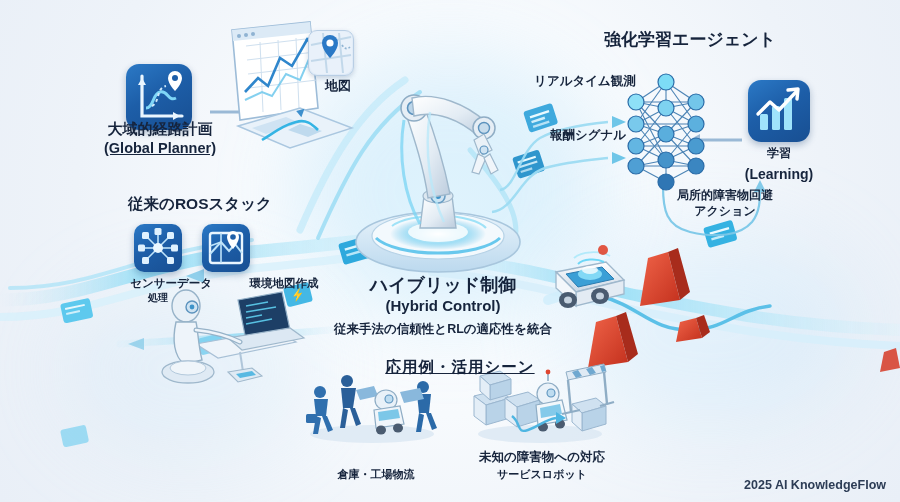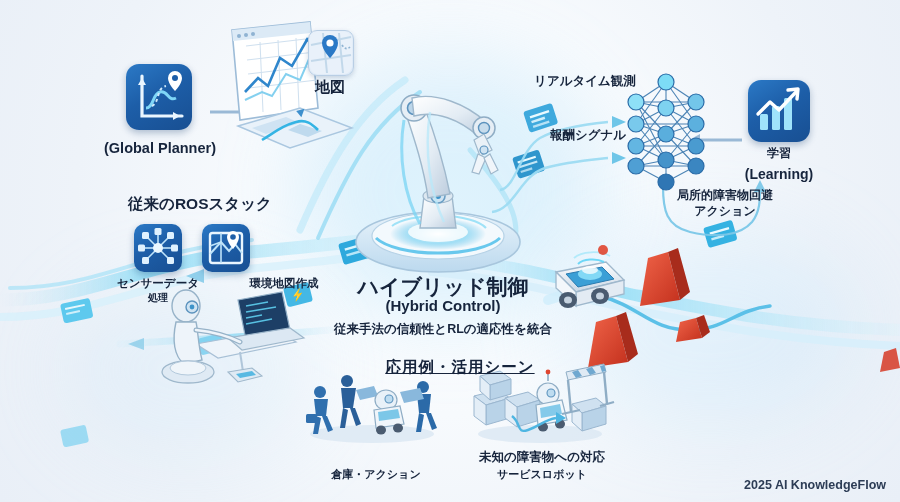--- a/index.html
+++ b/index.html
@@ -381,37 +381,38 @@
     <svg width="66" height="66" viewBox="0 0 66 66">
       <path d="M16,12 L16,52 L56,52" stroke="#eaf6ff" stroke-width="3.2" fill="none" stroke-linecap="round"></path>
       <path d="M16,14 l-4,7 8,0 z" fill="#eaf6ff"></path>
       <path d="M54,52 l-7,-4 0,8 z" fill="#eaf6ff"></path>
       <path d="M20,44 C28,44 26,30 34,28 C42,26 42,38 50,34" fill="none" stroke="#7fd6f7" stroke-width="3"></path>
       <path d="M26,42 C34,38 30,24 40,22" fill="none" stroke="#cfe9fb" stroke-width="2" stroke-dasharray="3 3"></path>
       <path d="M42,14 a7,7 0 0 1 14,0 c0,6 -7,13 -7,13 s-7,-7 -7,-13 z" fill="#ffffff"></path>
       <circle cx="49" cy="14" r="3" fill="#1d5ea8"></circle>
     </svg>
   </div>
-  <div class="lbl enlabel" style="left:100px;top:140px;width:120px;font-size:14.5px;">(Global Planner)</div>
+  <div class="lbl" style="left:100px;top:120px;width:120px;font-size:15px;">大域的経路計画</div>
+  <div class="lbl enlabel" style="left:100px;top:140px;width:120px;font-size:14.5px;text-decoration:underline;">(Global Planner)</div>
 
   <div class="appicon lite" style="left:308px;top:30px;width:44px;height:44px;border-radius:9px;">
     <svg width="44" height="44" viewBox="0 0 44 44">
       <rect x="1" y="1" width="42" height="42" rx="8" fill="#e9f1fa"></rect>
       <g stroke="#c2d8ea" stroke-width="2" fill="none">
         <path d="M2,14 L42,6"></path>
           <path d="M2,30 L42,24"></path>
           <path d="M14,2 L18,42"></path>
           <path d="M30,2 L34,42"></path>
       </g>
       <path d="M33,14 q4,6 8,2" stroke="#8fb3d2" stroke-width="1.6" fill="none" stroke-dasharray="2 2"></path>
       <path d="M13,12 a8,8 0 0 1 16,0 c0,7 -8,15 -8,15 s-8,-8 -8,-15 z" fill="#2b79c6"></path>
       <circle cx="21" cy="12" r="3.6" fill="#ffffff"></circle>
     </svg>
   </div>
-  <div class="lbl" style="left:300px;top:78px;width:60px;font-size:15px;">地図</div>
+  <div class="lbl" style="left:308px;top:78px;width:60px;font-size:13px;">地図</div>
 
   <div class="lbl" style="left:110px;top:195px;width:180px;font-size:15.5px;">従来のROSスタック</div>
 
   <div class="appicon" style="left:134px;top:224px;width:48px;height:48px;border-radius:10px;">
     <svg width="48" height="48" viewBox="0 0 48 48">
       <g stroke="#bfe4fa" stroke-width="1.6">
         <path d="M24,24 L12,12"></path>
           <path d="M24,24 L36,12"></path>
           <path d="M24,24 L12,36"></path>
           <path d="M24,24 L36,36"></path>
@@ -434,24 +435,25 @@
   <div class="appicon" style="left:202px;top:224px;width:48px;height:48px;border-radius:10px;">
     <svg width="48" height="48" viewBox="0 0 48 48">
       <rect x="8" y="9" width="32" height="30" rx="2.5" fill="none" stroke="#eaf6ff" stroke-width="2.4"></rect>
       <path d="M8,30 L19,18 L27,27 L33,20 L40,29" fill="none" stroke="#bfe4fa" stroke-width="2"></path>
       <path d="M19,9 L19,39" stroke="#bfe4fa" stroke-width="1.6"></path>
       <path d="M8,22 L19,18" stroke="#bfe4fa" stroke-width="1.4"></path>
       <path d="M25,13 a6,6 0 0 1 12,0 c0,5 -6,12 -6,12 s-6,-7 -6,-12 z" fill="#ffffff"></path>
       <circle cx="31" cy="13" r="2.8" fill="#1d5ea8"></circle>
     </svg>
   </div>
-  <div class="lbl" style="left:104px;top:277px;width:108px;font-size:11.5px;">センサーデータ</div>
+  <div class="lbl" style="left:104px;top:277px;width:108px;font-size:11.5px;text-align:right;">センサーデータ</div>
   <div class="lbl" style="left:104px;top:292px;width:108px;font-size:10px;">処理</div>
   <div class="lbl" style="left:196px;top:277px;width:112px;font-size:11.5px;padding-left:32px;">環境地図作成</div>
 
+  <div class="lbl" style="left:575px;top:30px;width:230px;font-size:17px;">強化学習エージェント</div>
 
   <div style="position:absolute;left:618px;top:72px;">
     <svg width="96" height="116" viewBox="0 0 96 116">
       <g stroke="#2e6fa8" stroke-width="1.1" opacity=".85">
         <path d="M48,10 L18,30"></path>
           <path d="M48,10 L18,52"></path>
           <path d="M48,10 L78,30"></path>
           <path d="M48,10 L78,52"></path>
           <path d="M48,10 L48,36"></path>
         <path d="M18,30 L48,36"></path>
@@ -513,23 +515,23 @@
         <rect x="24" y="26" width="8" height="24" rx="1.5"></rect>
         <rect x="36" y="18" width="8" height="32" rx="1.5"></rect>
       </g>
       <path d="M10,34 L22,22 L31,30 L48,12" fill="none" stroke="#ffffff" stroke-width="3.4" stroke-linecap="round" stroke-linejoin="round"></path>
       <path d="M40,10 L50,9 L49,19" fill="none" stroke="#ffffff" stroke-width="3.4" stroke-linecap="round" stroke-linejoin="round"></path>
     </svg>
   </div>
   <div class="lbl" style="left:738px;top:146px;width:82px;font-size:12px;">学習</div>
   <div class="lbl enlabel" style="left:730px;top:166px;width:98px;font-size:14px;">(Learning)</div>
 
-  <div class="lbl" style="left:330px;top:275px;width:226px;font-size:21px;">ハイブリッド制御</div>
+  <div class="lbl" style="left:330px;top:275px;width:226px;font-size:18px;">ハイブリッド制御</div>
   <div class="lbl enlabel" style="left:330px;top:297px;width:226px;font-size:15px;">(Hybrid Control)</div>
   <div class="lbl" style="left:310px;top:322px;width:266px;font-size:12.5px;">従来手法の信頼性とRLの適応性を統合</div>
 
   <div class="lbl" style="left:360px;top:358px;width:200px;font-size:15.5px;letter-spacing:1px;text-decoration:underline;">応用例・活用シーン</div>
-  <div class="lbl" style="left:292px;top:468px;width:168px;font-size:11px;font-weight:bold;">倉庫・アクション</div>
+  <div class="lbl" style="left:292px;top:468px;width:168px;font-size:11px;font-weight:bold;">倉庫・工場物流</div>
   <div class="lbl" style="left:462px;top:450px;width:160px;font-size:12.5px;">未知の障害物への対応</div>
   <div class="lbl" style="left:462px;top:468px;width:160px;font-size:11px;font-weight:bold;text-align:center;">サービスロボット</div>
 
   <div class="watermark">2025 AI KnowledgeFlow</div>
 </div>
 
 </body></html>

